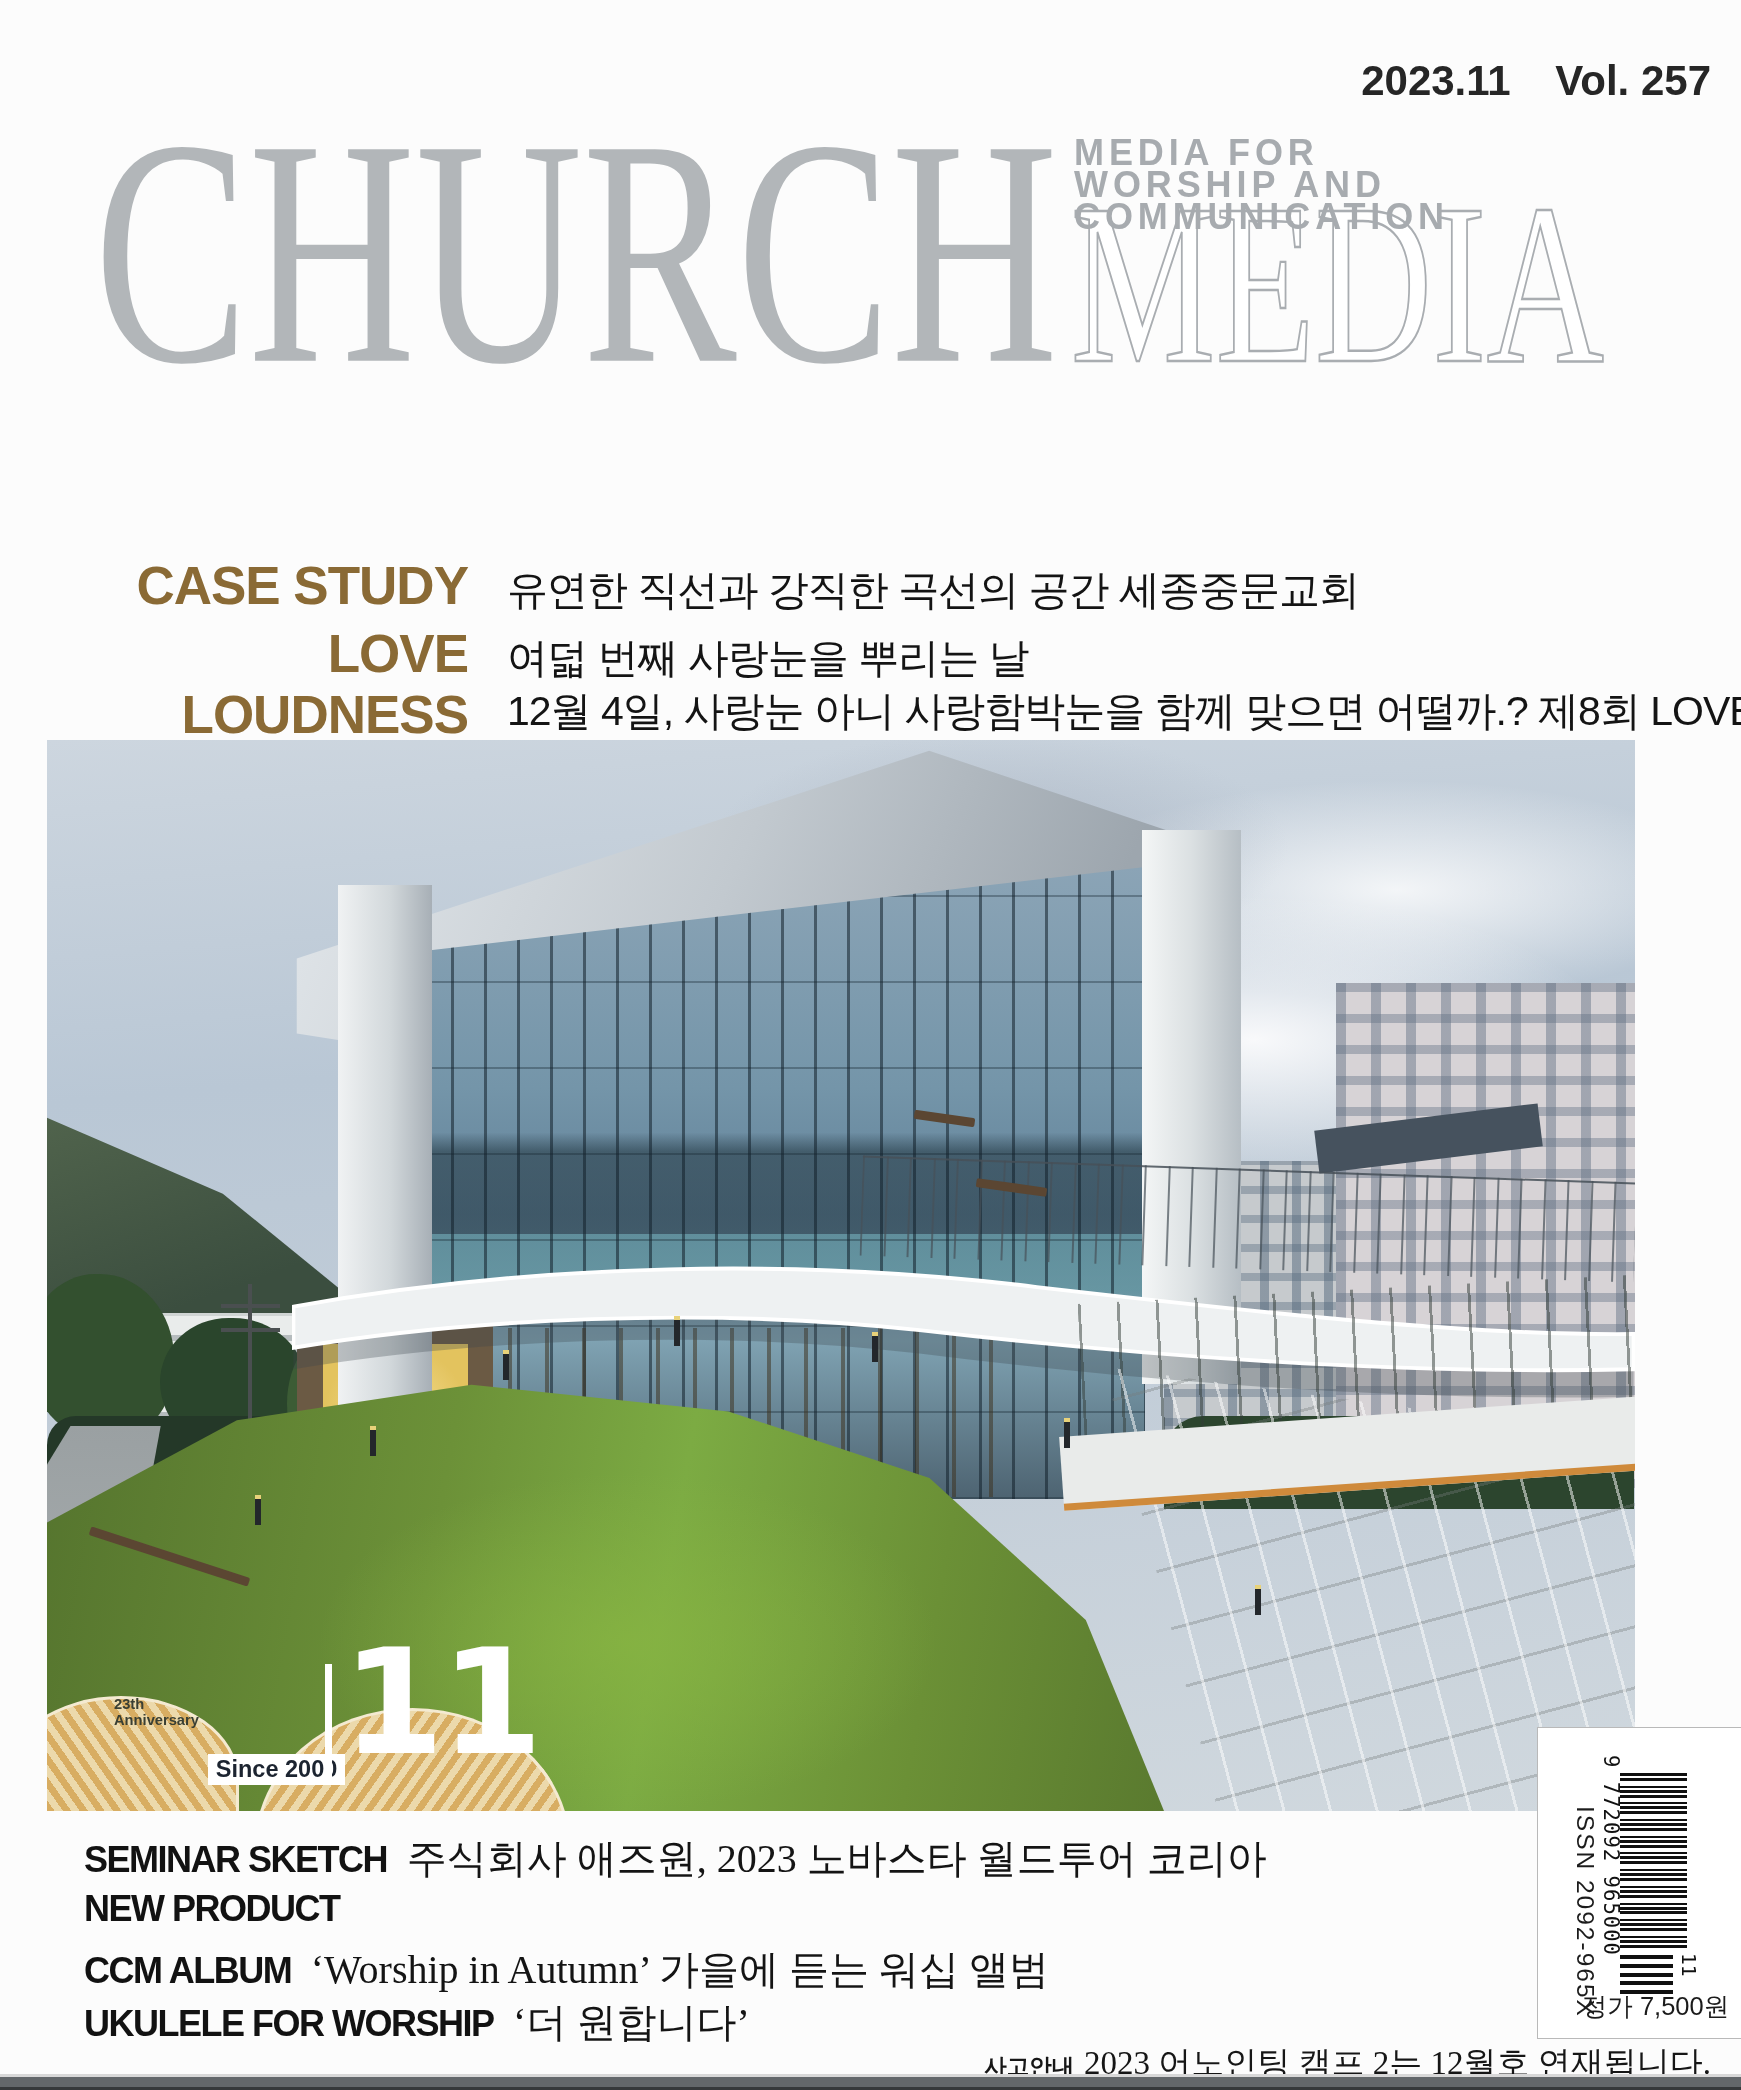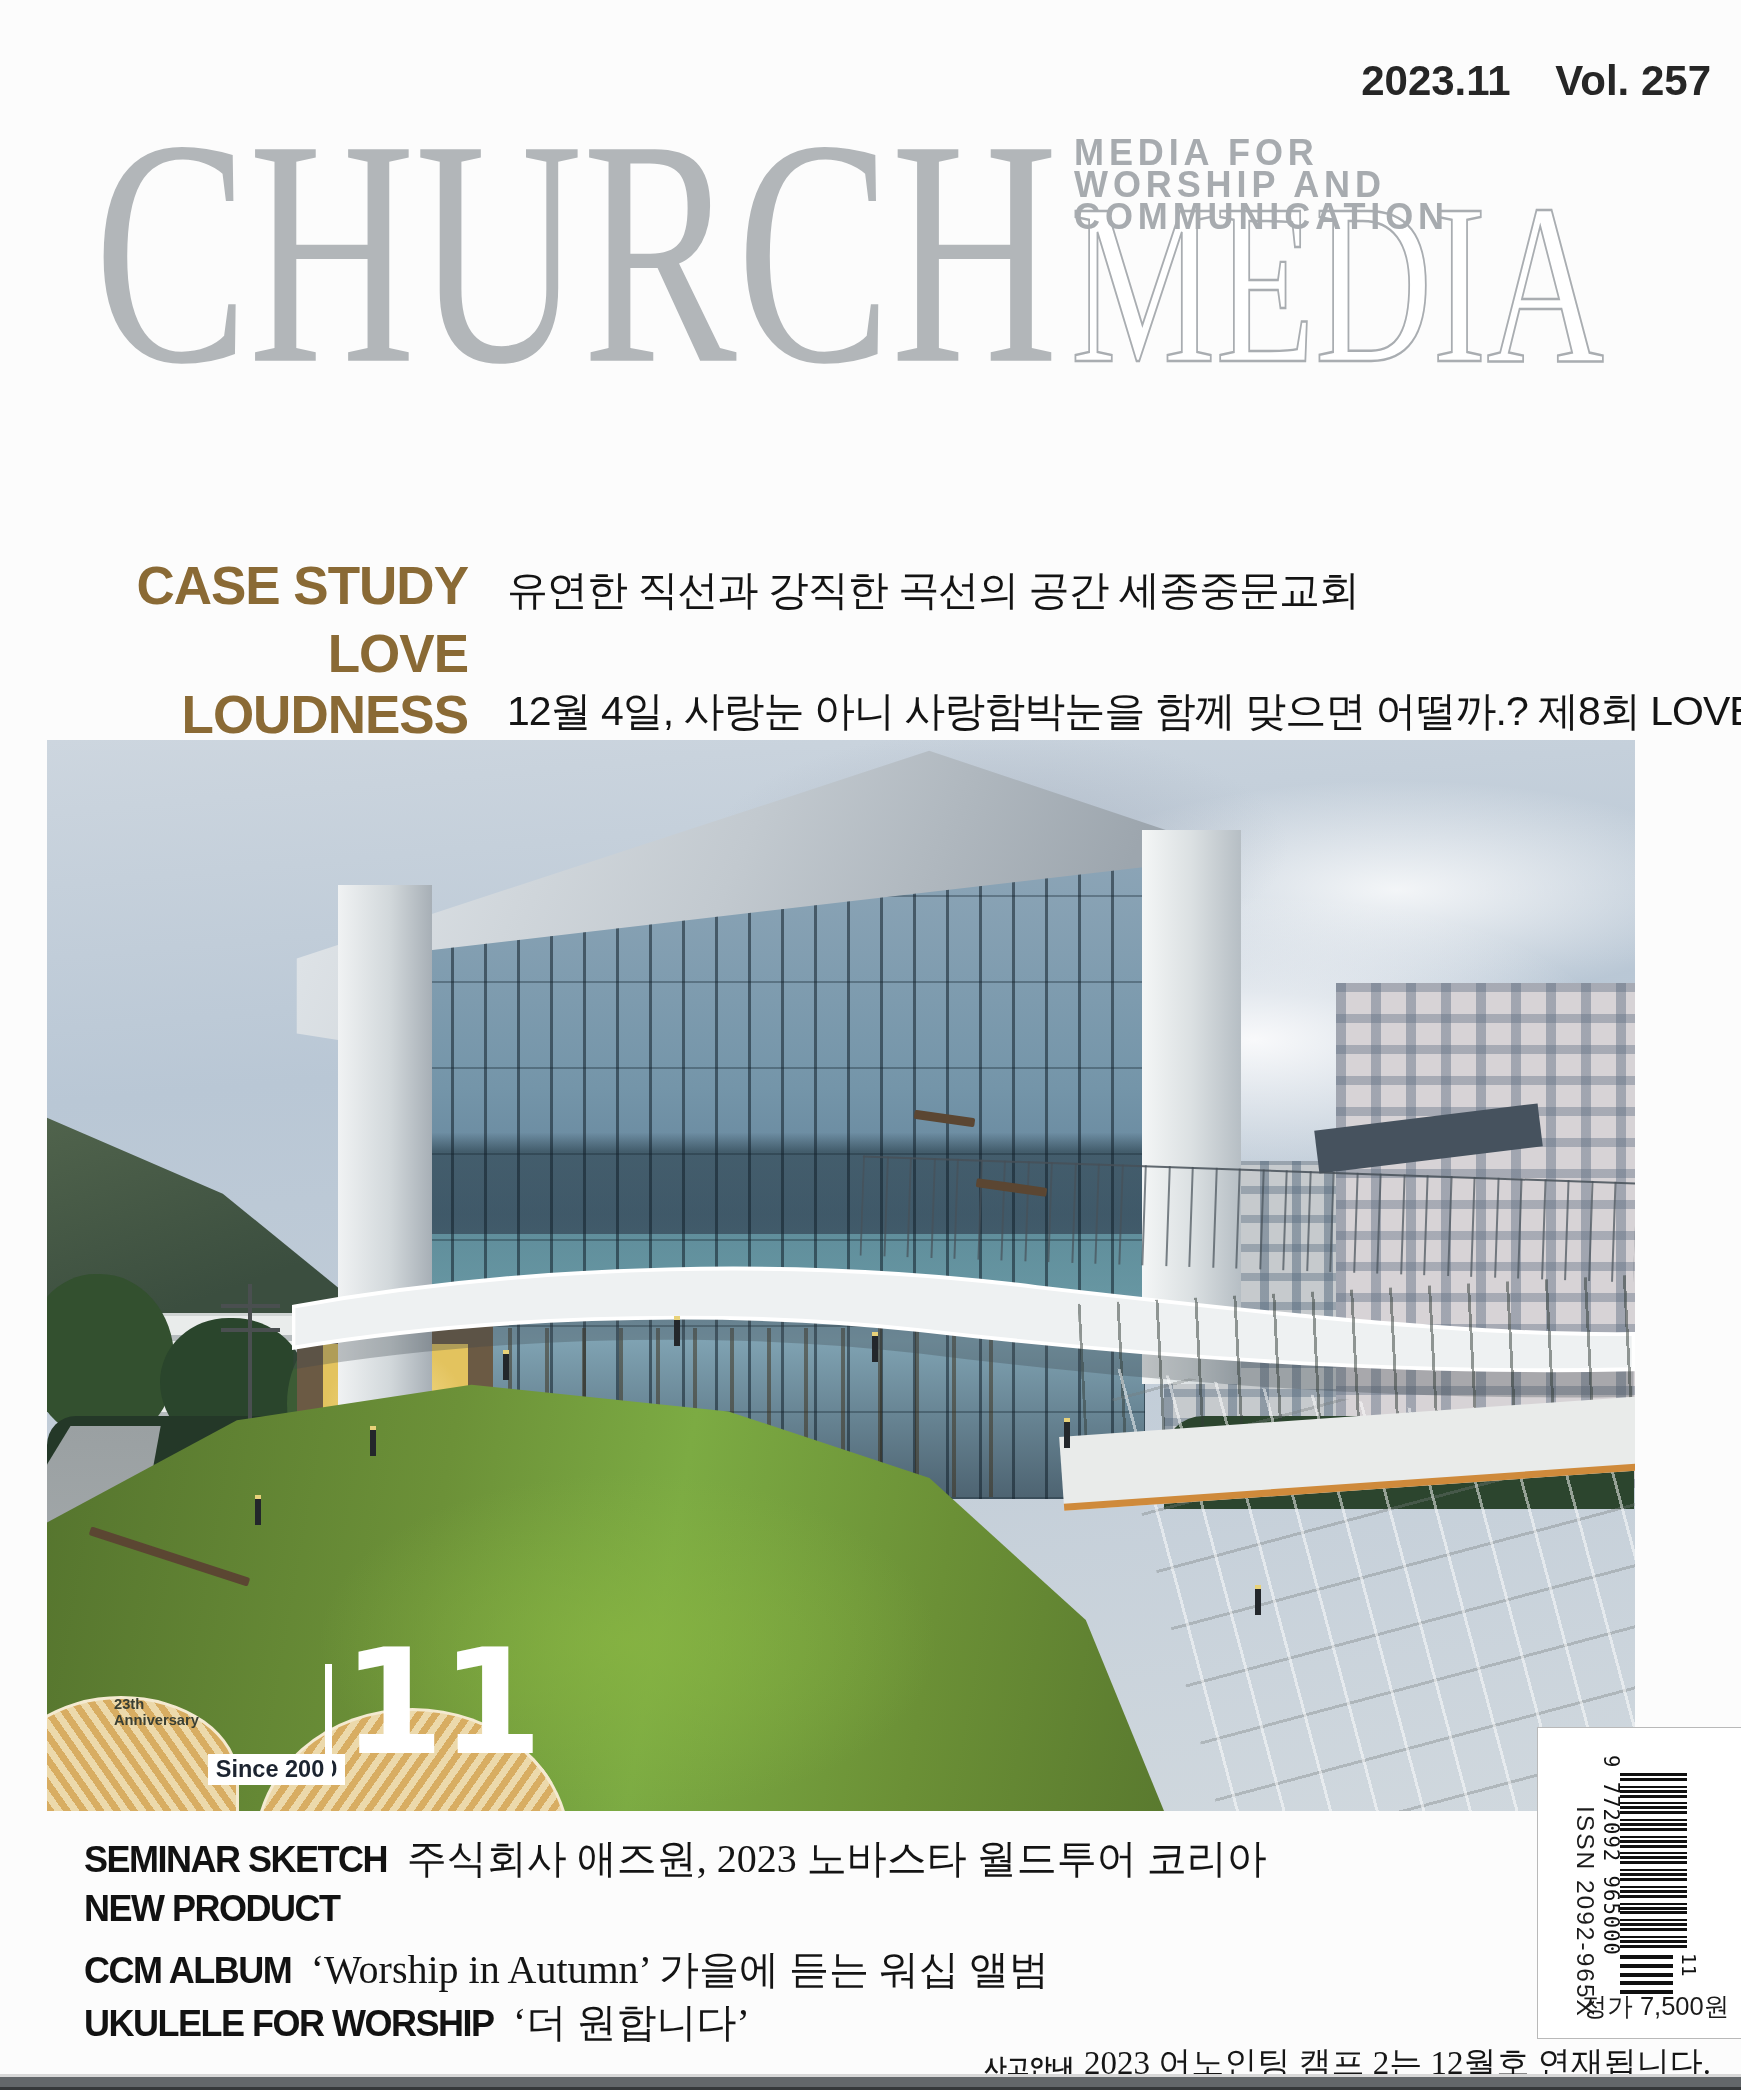--- a/index.html
+++ b/index.html
@@ -186,20 +186,21 @@
   <div>MEDIA FOR</div>
   <div>WORSHIP AND COMMUNICATION</div>
 </div>
 
 <div class="feature-row" style="top:555px">
   <div class="feature-label">CASE STUDY</div>
   <div class="feature-text">유연한 직선과 강직한 곡선의 공간 세종중문교회</div>
 </div>
 <div class="feature-row" style="top:623px">
   <div class="feature-label">LOVE LOUDNESS</div>
+  <div class="feature-text">여덟 번째 사랑눈을 뿌리는 날</div>
 </div>
 <div class="feature-row" style="top:684px">
   <div class="feature-label"></div>
   <div class="feature-text">12월 4일, 사랑눈 아니 사랑함박눈을 함께 맞으면 어떨까.? 제8회 LOVE LOUDNESS!</div>
 </div>
 
 <div class="photo">
   <div class="sky-clouds"></div>
   <div class="hill-left"></div>
   <div class="school"></div>

